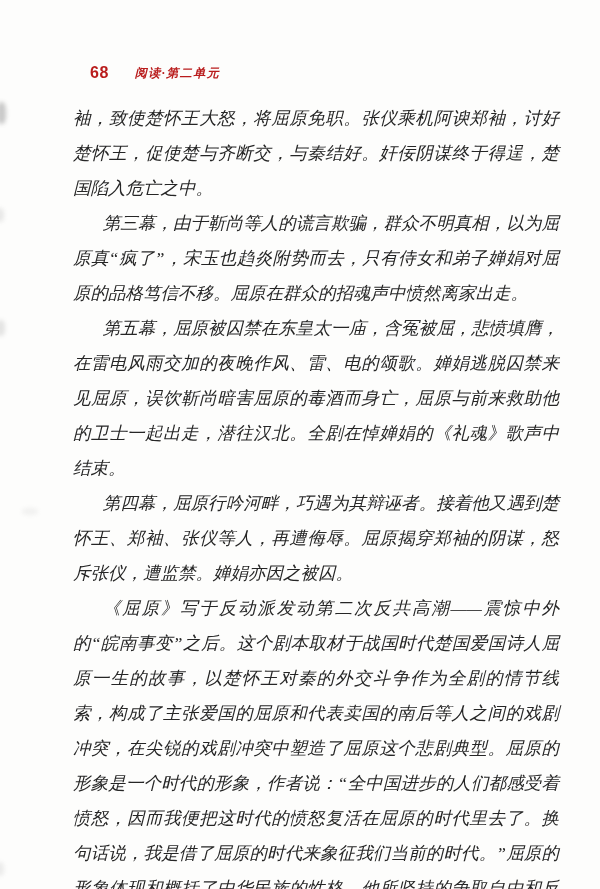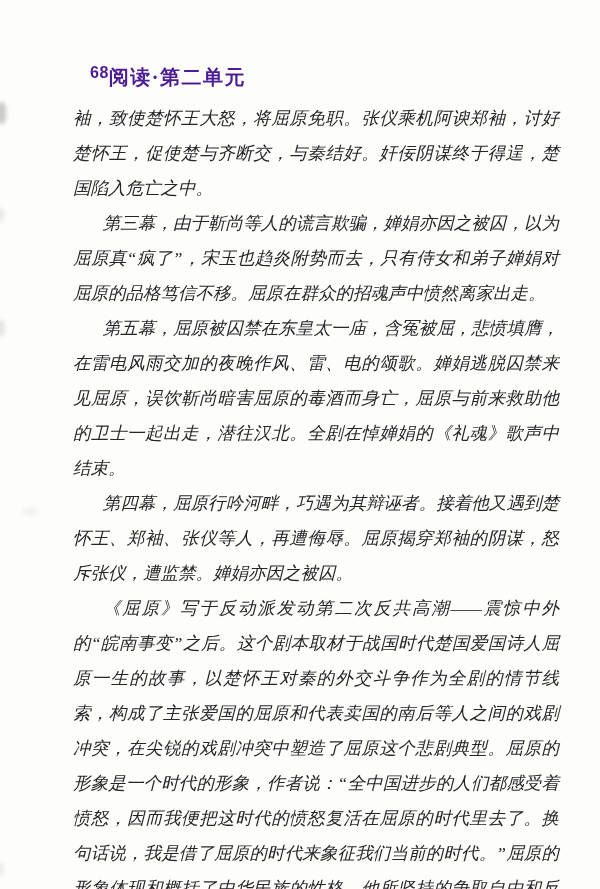--- a/index.html
+++ b/index.html
@@ -14,32 +14,34 @@
     background: #fdfdfc;
     overflow: hidden;
     font-family: "Liberation Serif", "DejaVu Serif", serif;
   }
   
   .page-header {
     position: absolute;
     top: 64px;
     left: 90px;
     display: flex;
-    align-items: flex-start;
-    color: #4c1d95;
+    align-items: center;
+    color: #b91c1c;
   }
   .page-number {
     font-family: "Liberation Sans", "DejaVu Sans", sans-serif;
     font-weight: bold;
     font-size: 16px;
     letter-spacing: 0.5px;
   }
   .section-title {
+    margin-left: 26px;
     font-weight: bold;
-    font-size: 20px;
+    font-style: italic;
+    font-size: 12px;
     letter-spacing: 1.5px;
   }
   
   .page-body {
     position: absolute;
     top: 101px;
     left: 73px;
     width: 486px;
     font-size: 17.5px;
     line-height: 35px;
@@ -73,21 +75,21 @@
 
 <div class="page">
 
   <div class="page-header">
     <span class="page-number">68</span>
     <span class="section-title">阅读·第二单元</span>
   </div>
 
   <div class="page-body">
     <p class="no-indent">袖，致使楚怀王大怒，将屈原免职。张仪乘机阿谀郑袖，讨好楚怀王，促使楚与齐断交，与秦结好。奸佞阴谋终于得逞，楚国陷入危亡之中。</p>
-    <p>第三幕，由于靳尚等人的谎言欺骗，婵娟亦因之被囚，以为屈原真“疯了”，宋玉也趋炎附势而去，只有侍女和弟子婵娟对屈原的品格笃信不移。屈原在群众的招魂声中愤然离家出走。</p>
+    <p>第三幕，由于靳尚等人的谎言欺骗，群众不明真相，以为屈原真“疯了”，宋玉也趋炎附势而去，只有侍女和弟子婵娟对屈原的品格笃信不移。屈原在群众的招魂声中愤然离家出走。</p>
     <p>第五幕，屈原被囚禁在东皇太一庙，含冤被屈，悲愤填膺，在雷电风雨交加的夜晚作风、雷、电的颂歌。婵娟逃脱囚禁来见屈原，误饮靳尚暗害屈原的毒酒而身亡，屈原与前来救助他的卫士一起出走，潜往汉北。全剧在悼婵娟的《礼魂》歌声中结束。</p>
     <p>第四幕，屈原行吟河畔，巧遇为其辩诬者。接着他又遇到楚怀王、郑袖、张仪等人，再遭侮辱。屈原揭穿郑袖的阴谋，怒斥张仪，遭监禁。婵娟亦因之被囚。</p>
     <p>《屈原》写于反动派发动第二次反共高潮——震惊中外的“皖南事变”之后。这个剧本取材于战国时代楚国爱国诗人屈原一生的故事，以楚怀王对秦的外交斗争作为全剧的情节线索，构成了主张爱国的屈原和代表卖国的南后等人之间的戏剧冲突，在尖锐的戏剧冲突中塑造了屈原这个悲剧典型。屈原的形象是一个时代的形象，作者说：“全中国进步的人们都感受着愤怒，因而我便把这时代的愤怒复活在屈原的时代里去了。换句话说，我是借了屈原的时代来象征我们当前的时代。”屈原的形象体现和概括了中华民族的性格，他所坚持的争取自由和反抗侵略的高风亮节，他为捍卫真理与正义刚直不阿、奋不顾身的意志言行，都表明这一形象是民族灵魂的化身。</p>
   </div>
 
   <div class="smudge smudge-1"></div>
   <div class="smudge smudge-2"></div>
   <div class="smudge smudge-3"></div>
   <div class="smudge smudge-4"></div>
   <div class="smudge smudge-5"></div>

